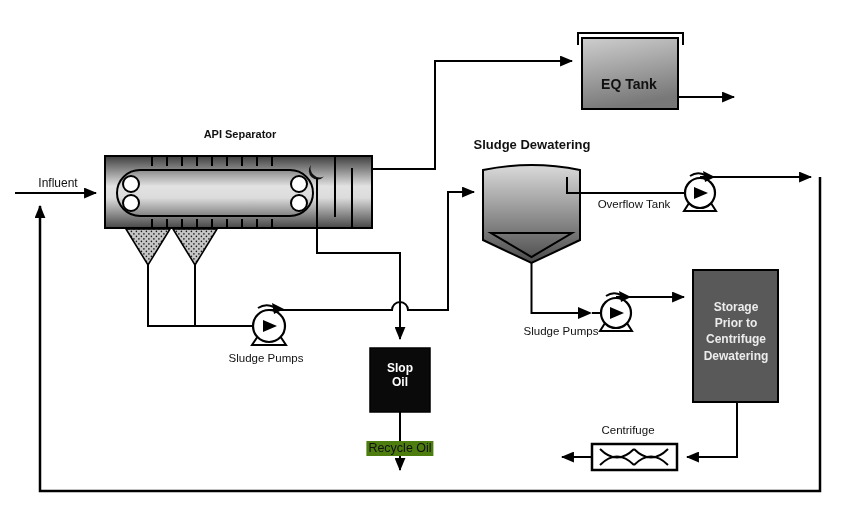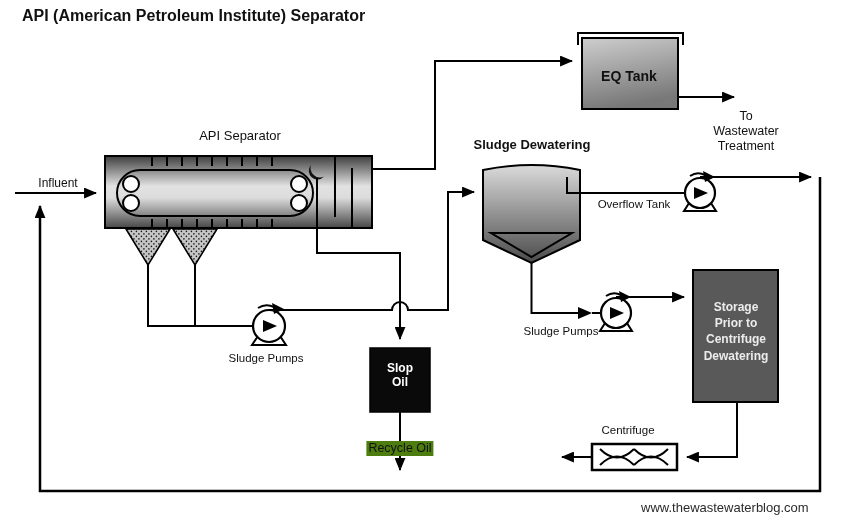--- a/index.html
+++ b/index.html
@@ -3,23 +3,23 @@
 <meta charset="utf-8">
 <style>
   html,body{margin:0;padding:0;background:#ffffff;}
   #stage{
     position:relative;width:846px;height:523px;background:#ffffff;
     font-family:"Liberation Sans","DejaVu Sans",sans-serif;color:#111;overflow:hidden;
   }
   .lbl{position:absolute;white-space:pre-line;text-align:center;line-height:1.18;color:#111;}
   .ctr{transform:translateX(-50%);}
   #title{left:22px;top:7px;font-size:16px;font-weight:bold;white-space:nowrap;text-align:left;}
-  #api-sep-label{left:240px;top:128px;font-size:13px;font-weight:normal;}
+  #api-sep-label{left:240px;top:128px;font-size:11px;font-weight:bold;}
   #influent-label{left:58px;top:176px;font-size:12px;}
-  #eqtank-label{left:629px;top:68px;font-size:14px;font-weight:bold;}
+  #eqtank-label{left:629px;top:76px;font-size:14px;font-weight:bold;}
   #to-ww-label{left:746px;top:109px;font-size:12.5px;}
   #clarifier-label{left:532px;top:137px;font-size:13px;font-weight:bold;}
   #overflow-pumps-label{left:634px;top:198px;font-size:11.5px;}
   #sludge-pumps-left-label{left:266px;top:352px;font-size:11.5px;}
   #sludge-pumps-right-label{left:561px;top:325px;font-size:11.5px;}
   #slop-oil-label{left:400px;top:361px;font-size:12px;font-weight:bold;color:#ffffff;}
   #recycle-oil-label{left:400px;top:441px;font-size:12.5px;background:#4d7c0f;padding:0 2px;}
   #storage-label{left:736px;top:299px;font-size:12px;line-height:1.35;color:#ececec;font-weight:bold;}
   #centrifuge-label{left:628px;top:424px;font-size:11.5px;}
   #website{left:641px;top:500px;font-size:13px;color:#2b2b2b;text-align:left;}
@@ -135,33 +135,28 @@
     <g>
       <polygon points="600,331 632,331 625,320 607,320" fill="#fff" stroke="#000" stroke-width="2"></polygon>
       <circle cx="616" cy="313" r="15" fill="#fff" stroke="#000" stroke-width="2.2"></circle>
       <polygon points="592,313 578,307 578,319" fill="#000"></polygon>
       <polygon points="624,313 610,307 610,319" fill="#000"></polygon>
       <path d="M606,296 A15,15 0 0 1 621,295" fill="none" stroke="#000" stroke-width="2"></path>
       <polygon points="631,297 619,291 621,302" fill="#000"></polygon>
     </g>
   </svg>
 
-  <div class="lbl" id="title">API (American Petroleum Institute) Separator</div>
   <div class="lbl ctr" id="api-sep-label">API Separator</div>
   <div class="lbl ctr" id="influent-label">Influent</div>
   <div class="lbl ctr" id="eqtank-label">EQ Tank</div>
-  <div class="lbl ctr" id="to-ww-label">To
-Wastewater
-Treatment</div>
   <div class="lbl ctr" id="clarifier-label">Sludge Dewatering</div>
   <div class="lbl ctr" id="overflow-pumps-label">Overflow Tank</div>
   <div class="lbl ctr" id="sludge-pumps-left-label">Sludge Pumps</div>
   <div class="lbl ctr" id="sludge-pumps-right-label">Sludge Pumps</div>
   <div class="lbl ctr" id="slop-oil-label">Slop
 Oil</div>
   <div class="lbl ctr" id="recycle-oil-label">Recycle Oil</div>
   <div class="lbl ctr" id="storage-label">Storage
 Prior to
 Centrifuge
 Dewatering</div>
   <div class="lbl ctr" id="centrifuge-label">Centrifuge</div>
-  <div class="lbl" id="website">www.thewastewaterblog.com</div>
 </div>
 
 </body></html>

